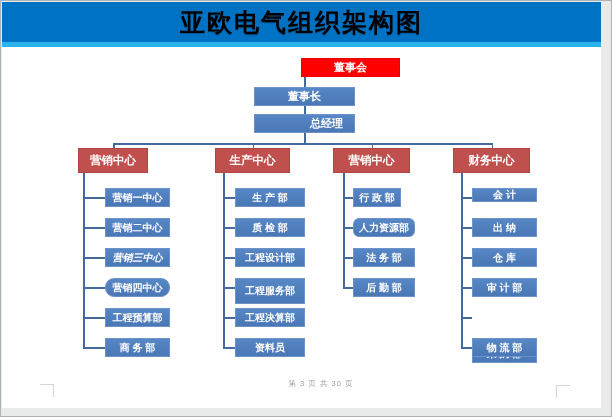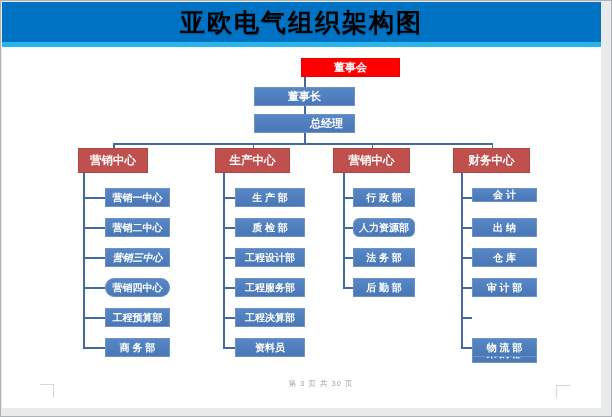--- a/index.html
+++ b/index.html
@@ -66,29 +66,29 @@
       <div class="node leaf" style="left: 105px; top: 338px; width: 65px; height: 19px;">商 务 部</div>
       <div class="node branch" style="left: 215px; top: 148px; width: 75px; height: 25px;">生产中心</div>
       <div class="line" style="left: 223px; top: 173px; width: 1.5px; height: 174.5px;"></div>
       <div class="line" style="left: 223px; top: 197px; width: 12px; height: 1.5px;"></div>
       <div class="node leaf" style="left: 235px; top: 188px; width: 70px; height: 19px;">生 产 部</div>
       <div class="line" style="left: 223px; top: 227px; width: 12px; height: 1.5px;"></div>
       <div class="node leaf" style="left: 235px; top: 218px; width: 70px; height: 19px;">质 检 部</div>
       <div class="line" style="left: 223px; top: 257px; width: 12px; height: 1.5px;"></div>
       <div class="node leaf" style="left: 235px; top: 248px; width: 70px; height: 19px;">工程设计部</div>
       <div class="line" style="left: 223px; top: 287px; width: 12px; height: 1.5px;"></div>
-      <div class="node leaf" style="left: 235px; top: 278px; width: 70px; height: 19px;">工程服务部</div>
+      <div class="node leaf" style="left: 235px; top: 278px; width: 70px; height: 26px;">工程服务部</div>
       <div class="line" style="left: 223px; top: 317px; width: 12px; height: 1.5px;"></div>
       <div class="node leaf" style="left: 235px; top: 308px; width: 70px; height: 19px;">工程决算部</div>
       <div class="line" style="left: 223px; top: 347px; width: 12px; height: 1.5px;"></div>
       <div class="node leaf" style="left: 235px; top: 338px; width: 70px; height: 19px;">资料员</div>
       <div class="node branch" style="left: 333px; top: 148px; width: 77px; height: 25px;">营销中心</div>
       <div class="line" style="left: 343px; top: 173px; width: 1.5px; height: 114.5px;"></div>
       <div class="line" style="left: 343px; top: 197px; width: 10px; height: 1.5px;"></div>
-      <div class="node leaf" style="left: 353px; top: 188px; width: 62px; height: 19px;">行 政 部</div>
+      <div class="node leaf" style="left: 353px; top: 188px; width: 48px; height: 19px;">行 政 部</div>
       <div class="line" style="left: 343px; top: 227px; width: 10px; height: 1.5px;"></div>
       <div class="node leaf" style="left: 353px; top: 218px; width: 62px; height: 19px; border-radius: 6px;">人力资源部</div>
       <div class="line" style="left: 343px; top: 257px; width: 10px; height: 1.5px;"></div>
       <div class="node leaf" style="left: 353px; top: 248px; width: 62px; height: 19px;">法 务 部</div>
       <div class="line" style="left: 343px; top: 287px; width: 10px; height: 1.5px;"></div>
       <div class="node leaf" style="left: 353px; top: 278px; width: 62px; height: 19px;">后 勤 部</div>
       <div class="node branch" style="left: 453px; top: 148px; width: 77px; height: 25px;">财务中心</div>
       <div class="line" style="left: 461px; top: 173px; width: 1.5px; height: 174.5px;"></div>
       <div class="line" style="left: 461px; top: 197px; width: 11px; height: 1.5px;"></div>
       <div class="node leaf" style="left: 472px; top: 188px; width: 65px; height: 14px;">会 计</div>

